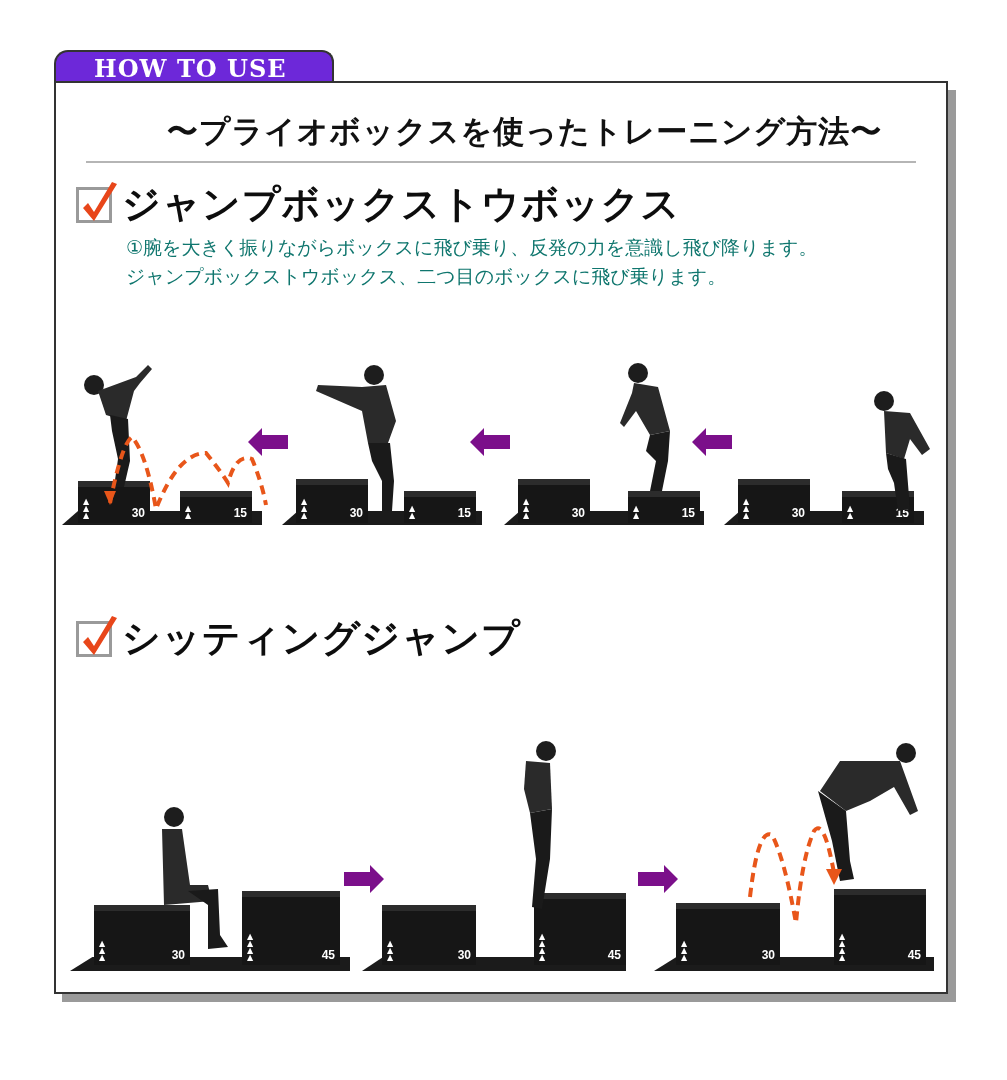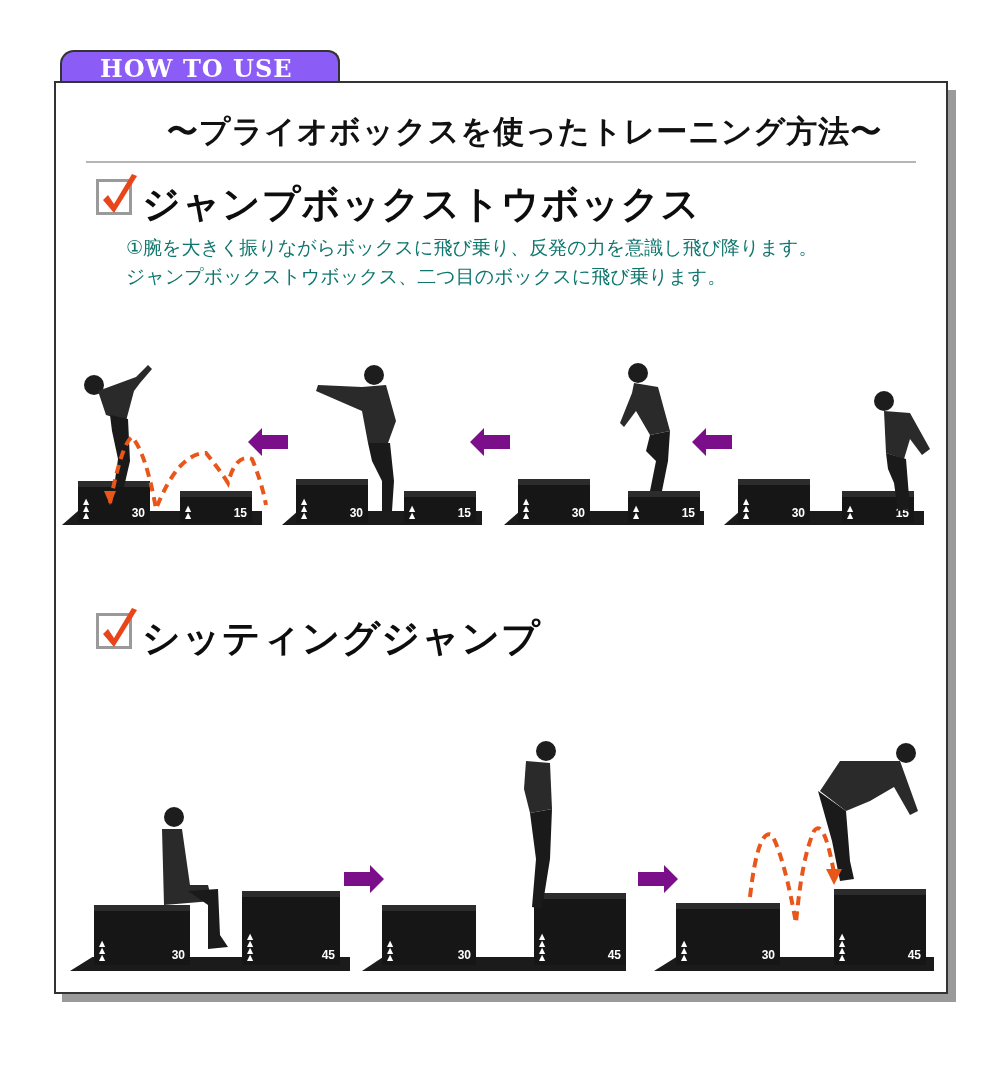--- a/index.html
+++ b/index.html
@@ -1,43 +1,42 @@
 <!DOCTYPE html>
 <html><head>
 <meta charset="utf-8">
 <style>
   * { box-sizing: border-box; margin: 0; padding: 0; }
   html, body { width: 1007px; height: 1080px; background: #ffffff; overflow: hidden; }
   body { position: relative; font-family: "DejaVu Sans", "Liberation Sans", sans-serif; color: #111; }
 
   .tab {
     position: absolute; left: 54px; top: 50px; width: 280px; height: 32px;
-    background: #8b5cf6; border: 2px solid #333; border-bottom: none;
+    background: #6d28d9; border: 2px solid #333; border-bottom: none;
     border-radius: 14px 12px 0 0;
-    margin-left: 6px;
   }
   .tab-label {
     position: absolute; left: 38px; top: 2px; font-family: "DejaVu Serif", "Liberation Serif", serif;
     font-weight: bold; font-size: 24px; color: #ffffff; letter-spacing: 1px;
   }
   .frame-shadow {
     position: absolute; left: 62px; top: 90px; width: 894px; height: 912px; background: #9a9a9a;
   }
   .frame {
     position: absolute; left: 54px; top: 81px; width: 894px; height: 913px;
     background: #ffffff; border: 2px solid #333;
   }
 
   .main-title {
     position: absolute; left: 0; width: 100%; top: 28px; text-align: center;
     font-weight: bold; font-size: 31px; letter-spacing: 1px; color: #111; padding-left: 47px;
   }
   .title-rule { position: absolute; left: 30px; right: 30px; top: 78px; height: 2px; background: #b5b5b5; }
 
-  .section-head { position: absolute; left: 40px; display: flex; }
+  .section-head { position: absolute; left: 20px; display: flex; align-items: center; }
   .checkbox {
     width: 36px; height: 36px; border: 3px solid #9a9a9a; background: #fff; position: relative; margin-right: 10px;
   }
   .checkbox svg { position: absolute; left: -2px; top: -10px; }
   .section-title { font-weight: bold; font-size: 38px; color: #0d0d0d; letter-spacing: 1px; }
 
   .steps { position: absolute; left: 70px; font-size: 19px; color: #0f766e; line-height: 29px; }
 
   .photo-row { position: absolute; left: 0; width: 100%; }
   .panel { position: absolute; }

